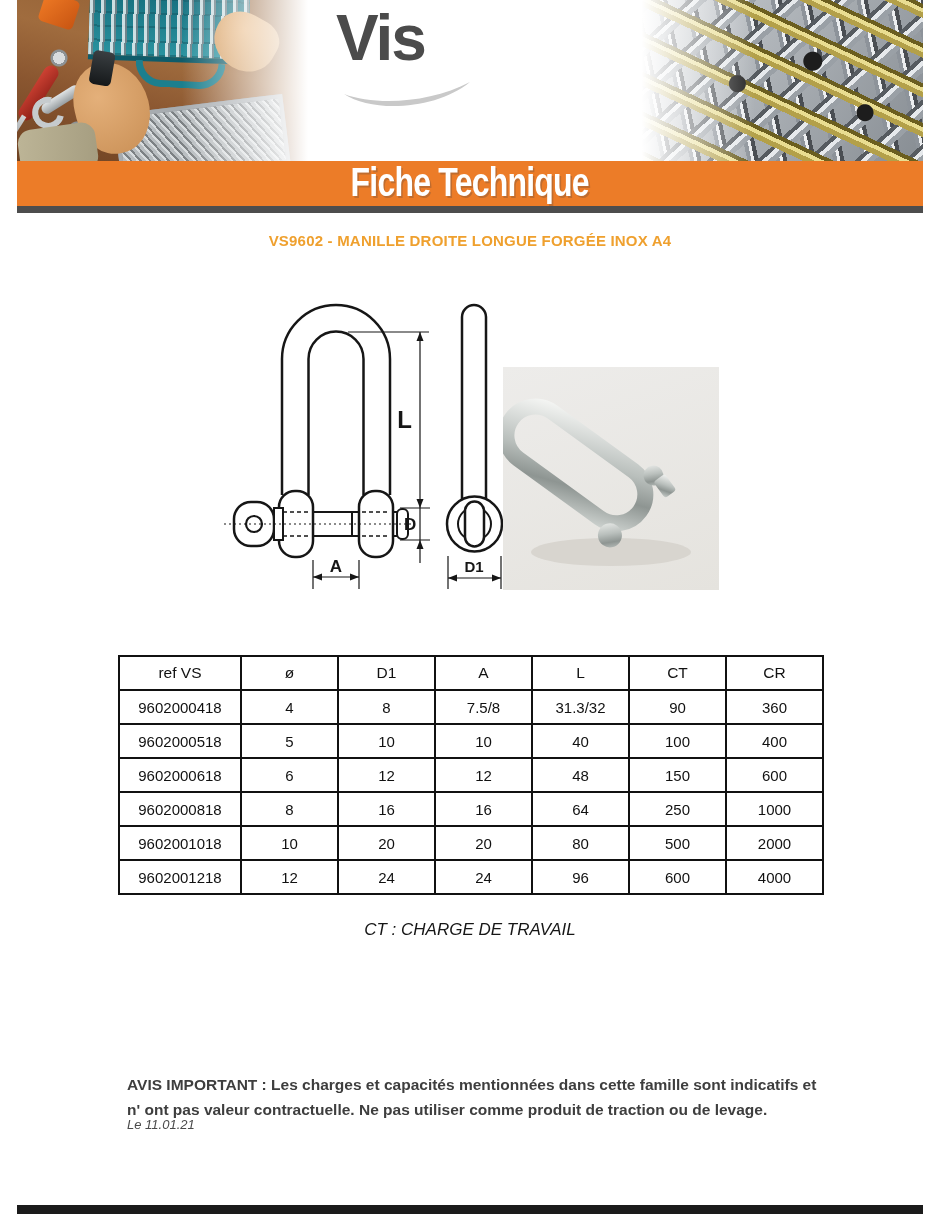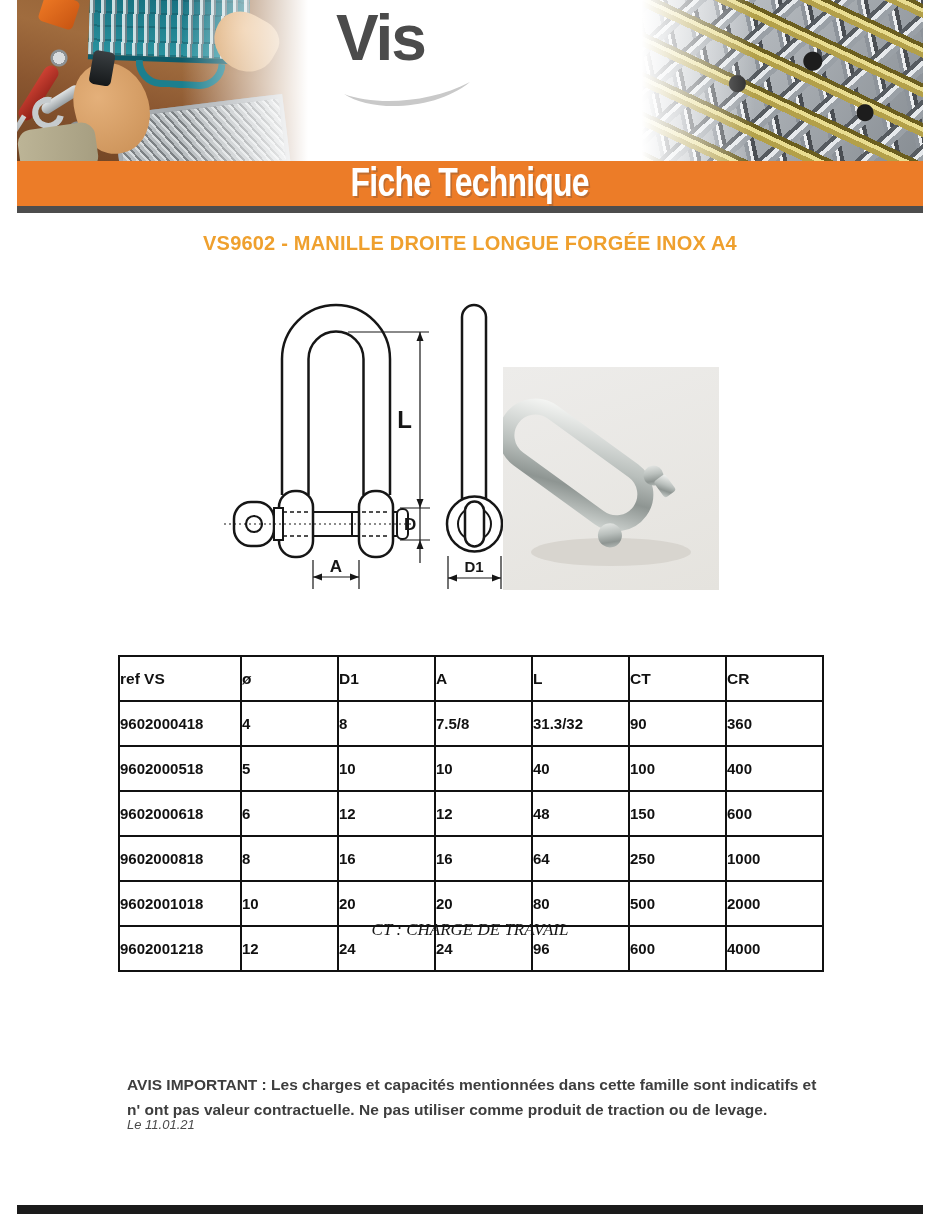--- a/index.html
+++ b/index.html
@@ -75,36 +75,36 @@
   .banner { position:absolute; left:17px; top:161px; width:906px; height:45px;
     background:var(--banner-bg,#ec7c28); display:flex; align-items:flex-end; justify-content:center; }
   .banner-title { color:#fff; font-weight:bold; font-size:41px; letter-spacing:-1px;
     transform:scaleX(.78); transform-origin:center; white-space:nowrap;
     text-shadow:2px 2px 0 rgba(110,80,60,.35); }
   .banner-stripe { position:absolute; left:17px; top:206px; width:906px; height:7px;
     background:var(--stripe,#4d4d4d); }
 
   
   .product-title { position:absolute; left:0; top:232px; width:940px; text-align:center;
-    font-size:20px; font-weight:bold; letter-spacing:.2px; color:var(--title-color,#efa02e); }
+    font-size:15px; font-weight:bold; letter-spacing:.2px; color:var(--title-color,#efa02e); }
 
   
   .drawing { position:absolute; left:215px; top:290px; }
   .product-photo { position:absolute; left:503px; top:367px; width:216px; height:223px;
     background:linear-gradient(160deg,#edecea,#e5e3de); }
 
   
   table.spec { position:absolute; left:118px; top:655px; width:704px; border-collapse:collapse;
     table-layout:fixed; }
-  table.spec th, table.spec td { border:2px solid #111; height:45px; text-align:left;
-    font-size:15px; font-weight:bold; color:#111; padding:0; }
+  table.spec th, table.spec td { border:2px solid #111; height:34px; text-align:center;
+    font-size:15px; font-weight:normal; color:#111; padding:0; }
   table.spec th { font-size:15.5px; }
 
   .legend { position:absolute; left:0; top:918px; width:940px; text-align:center;
-    font-style:italic; font-size:17px; color:#161616; line-height:23px;font-family:Liberation Serif, serif; }
+    font-style:italic; font-size:17px; color:#161616; line-height:23px; }
 
   .notice { position:absolute; left:127px; top:1038px; width:702px; font-size:15.5px;
     font-weight:bold; color:#3e3e3e; line-height:1.62;margin-top:34px; }
 
   .doc-date { position:absolute; left:127px; top:1117px; font-size:13px; font-style:italic;
     color:#4a4a4a; }
 
   .bottom-bar { position:absolute; left:17px; top:1205px; width:906px; height:9px; background:#1b1b1b; }
 </style>
 </head>

